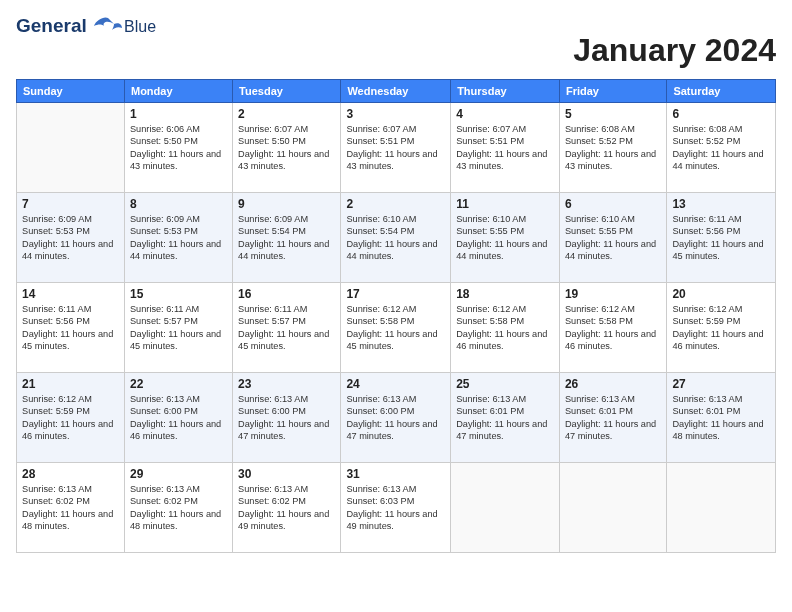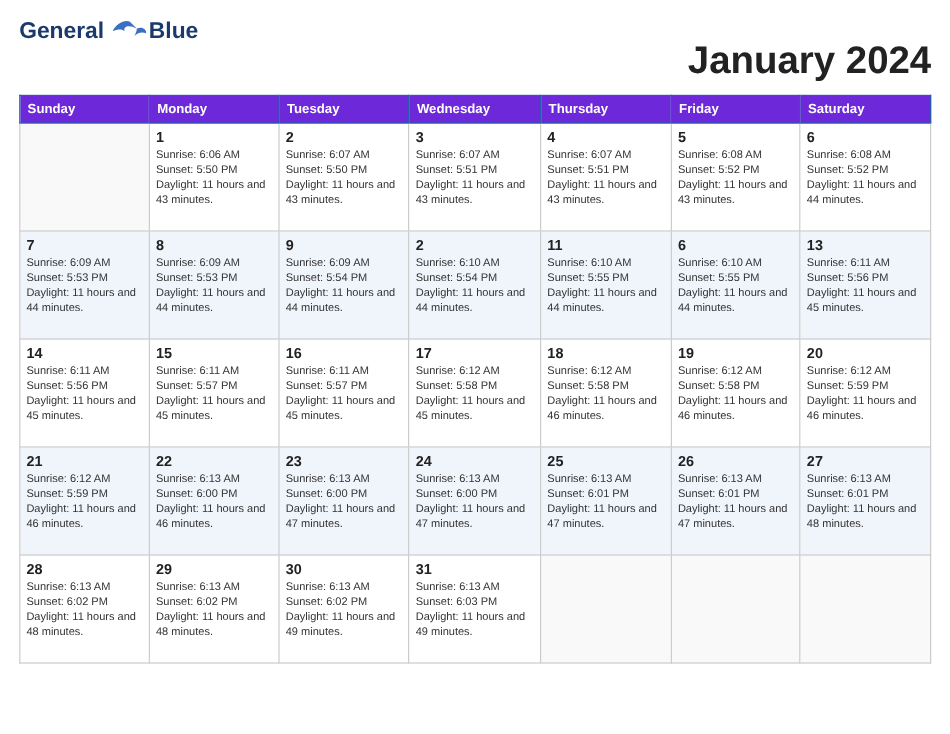--- a/index.html
+++ b/index.html
@@ -41,21 +41,21 @@
       color: #444;
     }
     .calendar {
       border: 1px solid #ccc;
       border-collapse: collapse;
       width: 100%;
       flex: 1;
       font-size: 10px;
     }
     .calendar th {
-      background-color: #6d28d9;
+      background-color: #3b82f6;
       color: #fff;
       text-align: left;
       padding: 5px 6px;
       font-size: 11px;
       font-weight: bold;
       border: 1px solid #2a5ab0;
     }
     .calendar td {
       border: 1px solid #ccc;
       vertical-align: top;
@@ -92,21 +92,21 @@
     <div class="logo">
       <div>
         <div style="display:flex;align-items:center;">
           <div style="font-size:19px;font-weight:bold;color:#1a3a6b;line-height:1.1;">
             <span>General</span>
             <svg width="28" height="22" viewBox="0 0 28 22" style="vertical-align:middle;margin-left:2px;">
               <path d="M14 2 C10 0, 2 4, 0 10 C4 8, 8 8, 10 10 C8 6, 14 4, 20 8 C18 6, 16 4, 14 2Z" fill="#3a6fc4"></path>
               <path d="M20 8 C24 6, 28 8, 28 12 C24 10, 20 12, 18 14 C19 12, 20 10, 20 8Z" fill="#3a6fc4"></path>
             </svg>
           </div>
-          <div style="font-size:19px;font-weight:bold;color:#1a3a6b;margin-left:2px;">Blue</div>
+          <div style="font-size:16px;font-weight:normal;color:#1a3a6b;margin-left:2px;">Blue</div>
         </div>
       </div>
     </div>
     <div class="title-block">
       <div class="main-title">January 2024</div>
     </div>
   </div>
 
   <table class="calendar">
     <thead>

